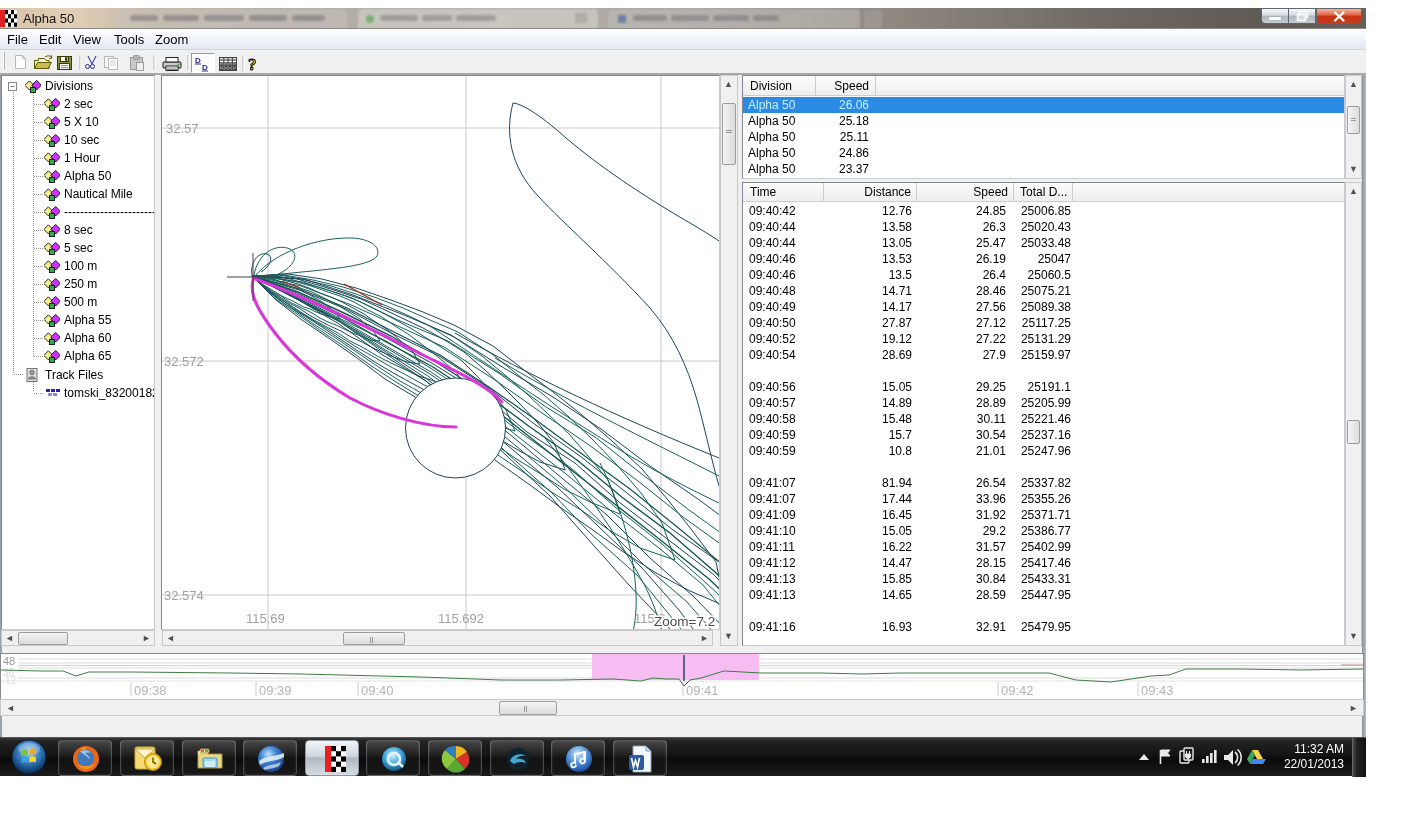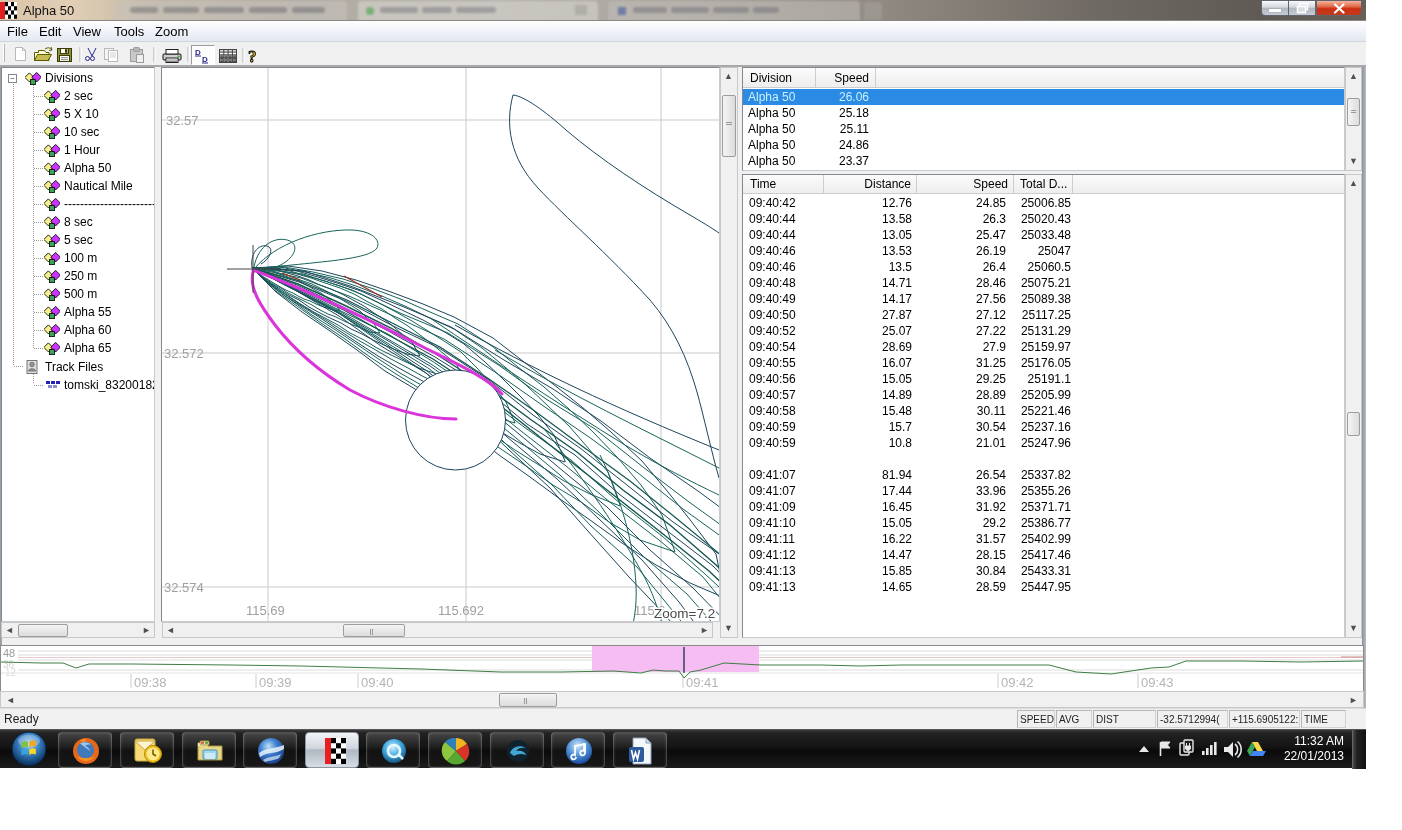--- a/index.html
+++ b/index.html
@@ -1,16 +1,16 @@
 <!DOCTYPE html>
 <html><head><meta charset="utf-8"><style>
 *{margin:0;padding:0;box-sizing:border-box}
 html,body{width:1402px;height:830px;background:#fff;font-family:"Liberation Sans",sans-serif;overflow:hidden}
 .abs{position:absolute}
-#win{position:absolute;left:0;top:0;width:1334px;height:768px}
+#win{position:absolute;left:0;top:8px;width:1334px;height:768px}
 .panel{position:absolute;background:#fff;border:1px solid #828790;border-right-color:#c8ccd1;border-bottom-color:#c8ccd1}
 .sb{position:absolute;background:#f0f0f0}
 .sbthumb{position:absolute;background:linear-gradient(90deg,#f4f4f4,#dcdcdc);border:1px solid #9d9d9d;border-radius:2px}
 .sbthumbh{position:absolute;background:linear-gradient(180deg,#f4f4f4,#dcdcdc);border:1px solid #9d9d9d;border-radius:2px}
 .arr{position:absolute;font-size:9px;color:#505050;line-height:14px;text-align:center;width:15px;height:15px}
 .hdrcell{position:absolute;top:0;height:100%;background:linear-gradient(180deg,#fbfbfb,#eeeeee);border-right:1px solid #cdcdcd;color:#000}
 .trow{position:absolute;left:0;width:100%;height:16px;font-size:12px;color:#000;white-space:nowrap}
 .cell{position:absolute;top:1px}
 .r{text-align:right}
 .ti{position:absolute;top:2px;width:54px;height:36px;border-radius:4px;background:linear-gradient(180deg,rgba(255,255,255,.16),rgba(255,255,255,.04) 45%,rgba(0,0,0,.10));border:1px solid rgba(255,255,255,.22);box-shadow:inset 0 0 3px rgba(255,255,255,.15)}
@@ -514,36 +514,30 @@
         <span class="cell r" style="left:263px;width:65px">25089.38</span>
       </div>
       <div class="trow" style="top:132px;">
         <span class="cell" style="left:6px">09:40:50</span>
         <span class="cell r" style="left:81px;width:88px">27.87</span>
         <span class="cell r" style="left:174px;width:89px">27.12</span>
         <span class="cell r" style="left:263px;width:65px">25117.25</span>
       </div>
       <div class="trow" style="top:148px;">
         <span class="cell" style="left:6px">09:40:52</span>
-        <span class="cell r" style="left:81px;width:88px">25.07</span>
+        <span class="cell r" style="left:81px;width:88px">19.12</span>
         <span class="cell r" style="left:174px;width:89px">27.22</span>
         <span class="cell r" style="left:263px;width:65px">25131.29</span>
       </div>
       <div class="trow" style="top:164px;">
         <span class="cell" style="left:6px">09:40:54</span>
         <span class="cell r" style="left:81px;width:88px">28.69</span>
         <span class="cell r" style="left:174px;width:89px">27.9</span>
         <span class="cell r" style="left:263px;width:65px">25159.97</span>
       </div>
-      <div class="trow" style="top:180px;">
-        <span class="cell" style="left:6px">09:40:55</span>
-        <span class="cell r" style="left:81px;width:88px">16.07</span>
-        <span class="cell r" style="left:174px;width:89px">31.25</span>
-        <span class="cell r" style="left:263px;width:65px">25176.05</span>
-      </div>
       <div class="trow" style="top:196px;">
         <span class="cell" style="left:6px">09:40:56</span>
         <span class="cell r" style="left:81px;width:88px">15.05</span>
         <span class="cell r" style="left:174px;width:89px">29.25</span>
         <span class="cell r" style="left:263px;width:65px">25191.1</span>
       </div>
       <div class="trow" style="top:212px;">
         <span class="cell" style="left:6px">09:40:57</span>
         <span class="cell r" style="left:81px;width:88px">14.89</span>
         <span class="cell r" style="left:174px;width:89px">28.89</span>
@@ -607,20 +601,26 @@
         <span class="cell" style="left:6px">09:41:13</span>
         <span class="cell r" style="left:81px;width:88px">15.85</span>
         <span class="cell r" style="left:174px;width:89px">30.84</span>
         <span class="cell r" style="left:263px;width:65px">25433.31</span>
       </div>
       <div class="trow" style="top:404px;">
         <span class="cell" style="left:6px">09:41:13</span>
         <span class="cell r" style="left:81px;width:88px">14.65</span>
         <span class="cell r" style="left:174px;width:89px">28.59</span>
         <span class="cell r" style="left:263px;width:65px">25447.95</span>
+      </div>
+      <div class="trow" style="top:436px;">
+        <span class="cell" style="left:6px">09:41:16</span>
+        <span class="cell r" style="left:81px;width:88px">16.93</span>
+        <span class="cell r" style="left:174px;width:89px">32.91</span>
+        <span class="cell r" style="left:263px;width:65px">25479.95</span>
       </div>
     </div>
     <div class="sb" style="left:1345px;top:174px;width:17px;height:464px;border:1px solid #c8c8c8">
 <div class="arr" style="left:0;top:1px">▲</div>
       <div class="arr" style="left:0;bottom:1px">▼</div>
 <div class="sbthumb" style="left:1px;top:237px;width:13px;height:24px"></div>
     </div>
     <div class="abs" style="left:0;top:645px;width:1364px;height:46px;background:#fff;border:1px solid #8a8a8a;border-bottom:none">
       <svg class="abs" style="left:0;top:0" width="1362" height="45" viewBox="0 0 1362 45">
         <line x1="17" y1="5" x2="1362" y2="5" stroke="#dcdcdc"></line>
@@ -650,41 +650,20 @@
         <line x1="1340" y1="11" x2="1362" y2="11" stroke="#cc8888"></line>
       </svg>
     </div>
     <div class="sb" style="left:0;top:691px;width:1364px;height:17px;border:1px solid #c8c8c8">
 <div class="arr" style="left:2px;top:1px">◄</div>
       <div class="arr" style="right:2px;top:1px">►</div>
 <div class="sbthumbh" style="left:498px;top:1px;width:58px;height:14px">
         <div style="margin:4px 0 0 24px;border-left:1px solid #999;border-right:1px solid #999;width:3px;height:6px"></div>
       </div>
     </div>
-    <div class="abs" style="left:0;top:708px;width:1366px;height:21px;background:#f0f0f0;border-top:1px solid #dcdcdc;font-size:12px;color:#222">
-      <span class="abs" style="left:4px;top:3px">Ready</span>
-      <span class="abs" style="left:1017px;top:1px;width:38px;height:18px;border:1px solid #d2d2d2;border-top-color:#b6b6b6;border-left-color:#b6b6b6;overflow:hidden">
-        <span class="abs" style="left:2px;top:3px;white-space:nowrap;font-size:10px">SPEED</span>
-      </span>
-      <span class="abs" style="left:1056px;top:1px;width:36px;height:18px;border:1px solid #d2d2d2;border-top-color:#b6b6b6;border-left-color:#b6b6b6;overflow:hidden">
-        <span class="abs" style="left:2px;top:3px;white-space:nowrap;font-size:10px">AVG</span>
-      </span>
-      <span class="abs" style="left:1093px;top:1px;width:63px;height:18px;border:1px solid #d2d2d2;border-top-color:#b6b6b6;border-left-color:#b6b6b6;overflow:hidden">
-        <span class="abs" style="left:2px;top:3px;white-space:nowrap;font-size:10px">DIST</span>
-      </span>
-      <span class="abs" style="left:1157px;top:1px;width:71px;height:18px;border:1px solid #d2d2d2;border-top-color:#b6b6b6;border-left-color:#b6b6b6;overflow:hidden">
-        <span class="abs" style="left:2px;top:3px;white-space:nowrap;font-size:10px">-32.5712994(</span>
-      </span>
-      <span class="abs" style="left:1229px;top:1px;width:71px;height:18px;border:1px solid #d2d2d2;border-top-color:#b6b6b6;border-left-color:#b6b6b6;overflow:hidden">
-        <span class="abs" style="left:2px;top:3px;white-space:nowrap;font-size:10px">+115.6905122:</span>
-      </span>
-      <span class="abs" style="left:1301px;top:1px;width:45px;height:18px;border:1px solid #d2d2d2;border-top-color:#b6b6b6;border-left-color:#b6b6b6;overflow:hidden">
-        <span class="abs" style="left:2px;top:3px;white-space:nowrap;font-size:10px">TIME</span>
-      </span>
-    </div>
     <div class="abs" style="left:0;top:729px;width:1366px;height:39px;background:linear-gradient(180deg,#3a3a3a 0,#222 8%,#141414 45%,#0a0a0a 55%,#1c1c1c);border-top:1px solid #555">
       <svg class="abs" style="left:8px;top:-2px" width="42" height="42" viewBox="0 0 42 42">
 <defs>
           <radialGradient id="orb" cx="50%" cy="35%" r="65%">
             <stop offset="0%" stop-color="#9fd4f5"></stop>
             <stop offset="45%" stop-color="#3b82c4"></stop>
             <stop offset="80%" stop-color="#174a7e"></stop>
             <stop offset="100%" stop-color="#0b2c50"></stop>
           </radialGradient>
         </defs>

